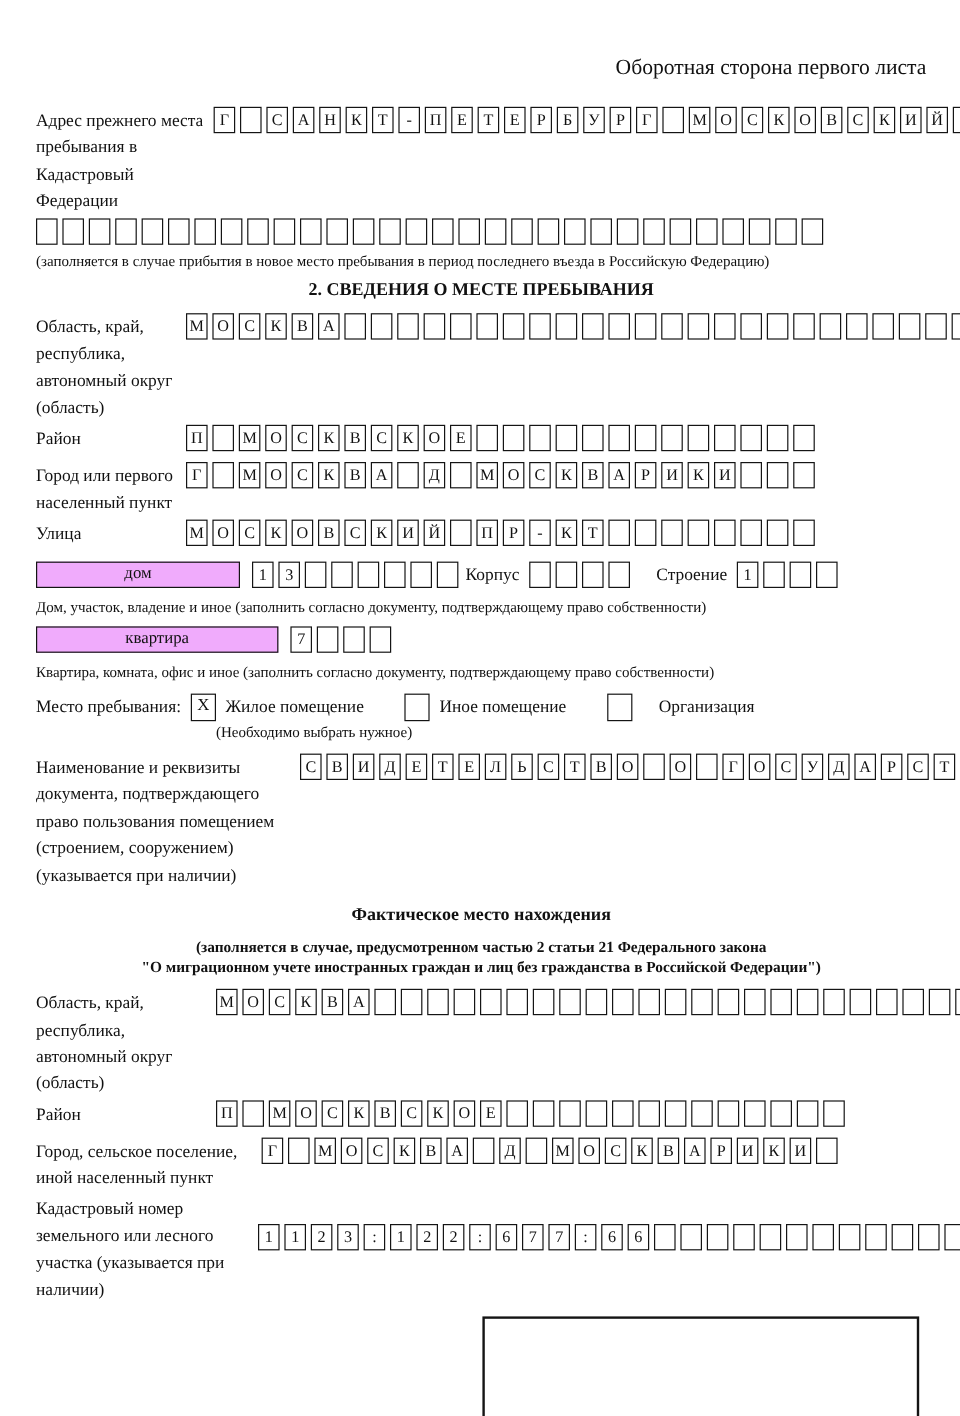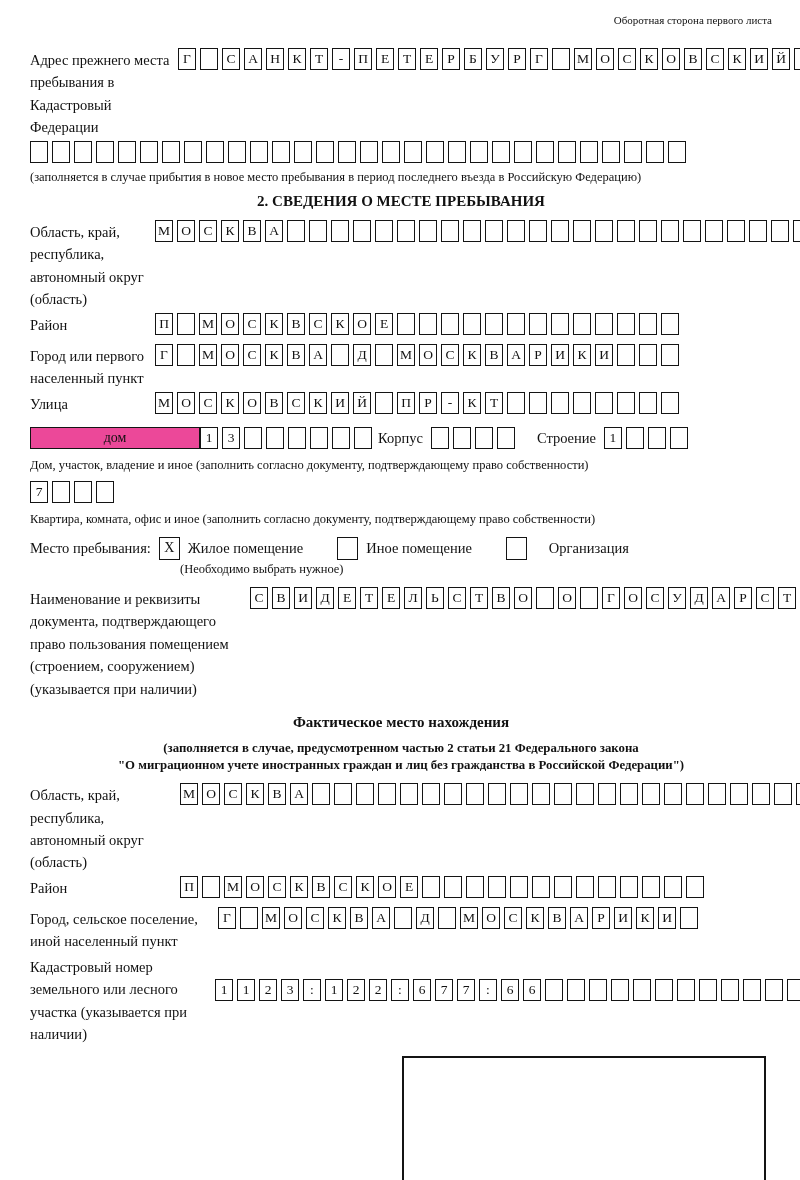--- a/index.html
+++ b/index.html
@@ -4,39 +4,39 @@
 <style>
   html,body{margin:0;padding:0;background:#ffffff;}
   .page{
     position:relative;
     width:800px;min-height:1180px;
     background:#fff;color:#111;
     font-family:"Liberation Serif","DejaVu Serif",serif;
     box-sizing:border-box;
     padding:14px 28px 20px 30px;
   }
-  .hdr-right{text-align:right;font-size:11px;margin-bottom:22px;}
+  .hdr-right{text-align:right;font-size:18px;margin-bottom:22px;margin-top:32px;}
   .frow{display:flex;align-items:flex-start;margin-bottom:2px;}
   .lbl{font-size:14.5px;line-height:1.55;padding-top:1px;}
   .lc148{flex:0 0 148px;}
   .lc125{flex:0 0 125px;}
   .lc150{flex:0 0 150px;}
   .lc188{flex:0 0 188px;}
   .lc185{flex:0 0 185px;}
   .rows{display:flex;flex-direction:row;}
   .box-row{white-space:nowrap;margin-bottom:6px;height:23px;}
   .cbox{
     display:inline-flex;align-items:center;justify-content:center;
     width:16px;height:20px;border:1.5px solid #141414;margin-right:4px;
     font-size:13.5px;line-height:20px;vertical-align:top;background:#fff;
   }
   .named-box{
     display:inline-flex;align-items:center;justify-content:center;
     height:20px;border:1.5px solid #141414;font-size:14px;vertical-align:top;
-    background:#ec4899;font-family:Liberation Serif, serif;
+    margin-right:10px;background:#f0abfc;font-family:Liberation Serif, serif;
   }
   .w168{width:168px;}
   .w200{width:200px;}
   .inline-lbl{font-size:14.5px;line-height:23px;display:inline-block;vertical-align:top;}
   .note{font-size:12.5px;margin:0 0 8px 0;}
   .note.center{text-align:left;}
   .sec-title{text-align:center;font-weight:bold;font-size:15px;margin:6px 0 10px 0;}
   .cb{
     display:inline-flex;align-items:center;justify-content:center;
     width:19px;height:21px;border:1.5px solid #141414;margin:0 8px;
@@ -98,20 +98,21 @@
     <span class="named-box w168">дом</span>
     <span class="box-row"><span class="cbox">1</span><span class="cbox">3</span><span class="cbox"></span><span class="cbox"></span><span class="cbox"></span><span class="cbox"></span><span class="cbox"></span><span class="cbox"></span></span>
     <span class="inline-lbl" style="margin:0 8px 0 2px;">Корпус</span>
     <span class="box-row"><span class="cbox"></span><span class="cbox"></span><span class="cbox"></span><span class="cbox"></span></span>
     <span class="inline-lbl" style="margin:0 8px 0 18px;">Строение</span>
     <span class="box-row"><span class="cbox">1</span><span class="cbox"></span><span class="cbox"></span><span class="cbox"></span></span>
   </div>
   <div class="note">Дом, участок, владение и иное (заполнить согласно документу, подтверждающему право собственности)</div>
 
   <div class="frow">
+    <span class="named-box w200">квартира</span>
     <span class="box-row"><span class="cbox">7</span><span class="cbox"></span><span class="cbox"></span><span class="cbox"></span></span>
   </div>
   <div class="note">Квартира, комната, офис и иное (заполнить согласно документу, подтверждающему право собственности)</div>
 
   <div class="stay-row">
     <span>Место пребывания:</span>
     <span class="cb">X</span>
     <span>Жилое помещение</span>
     <span class="stay-gap"></span>
     <span class="cb"></span>

